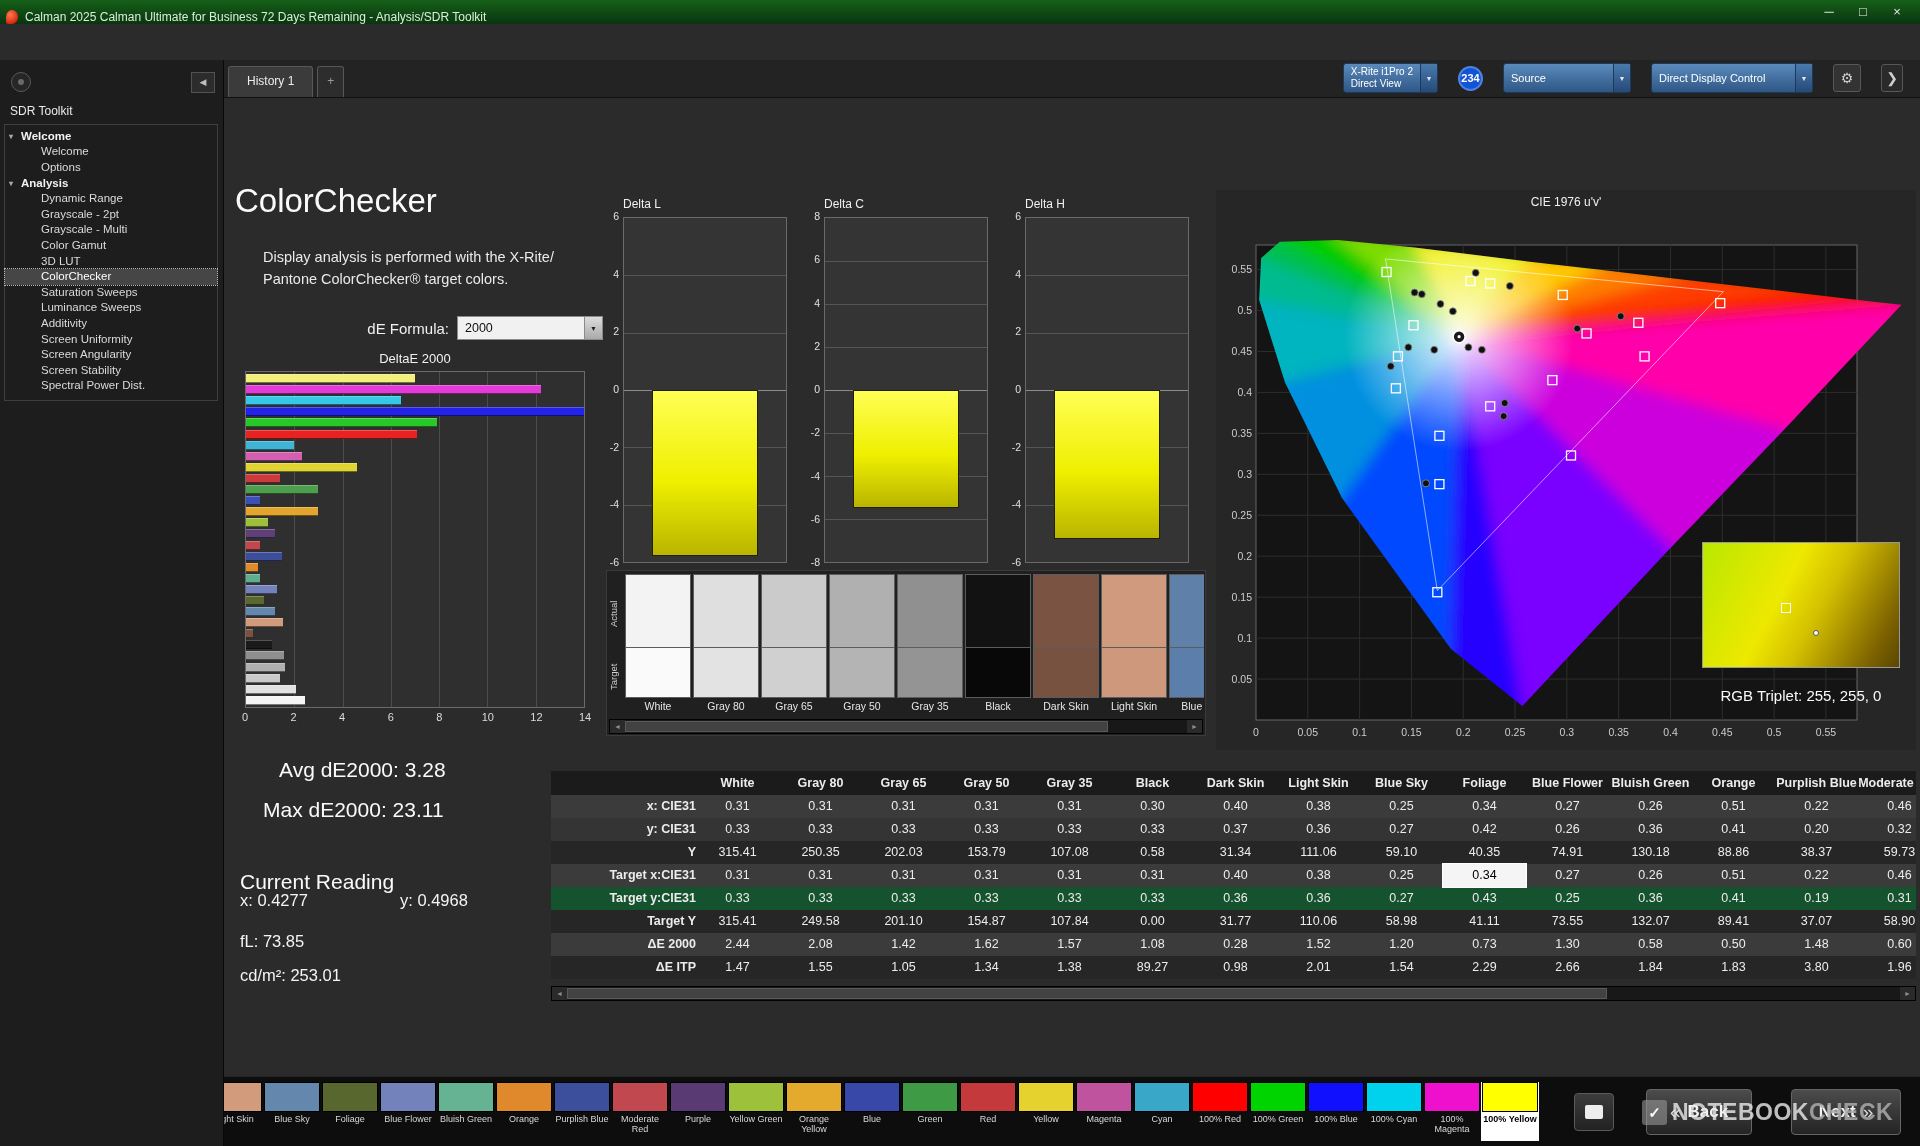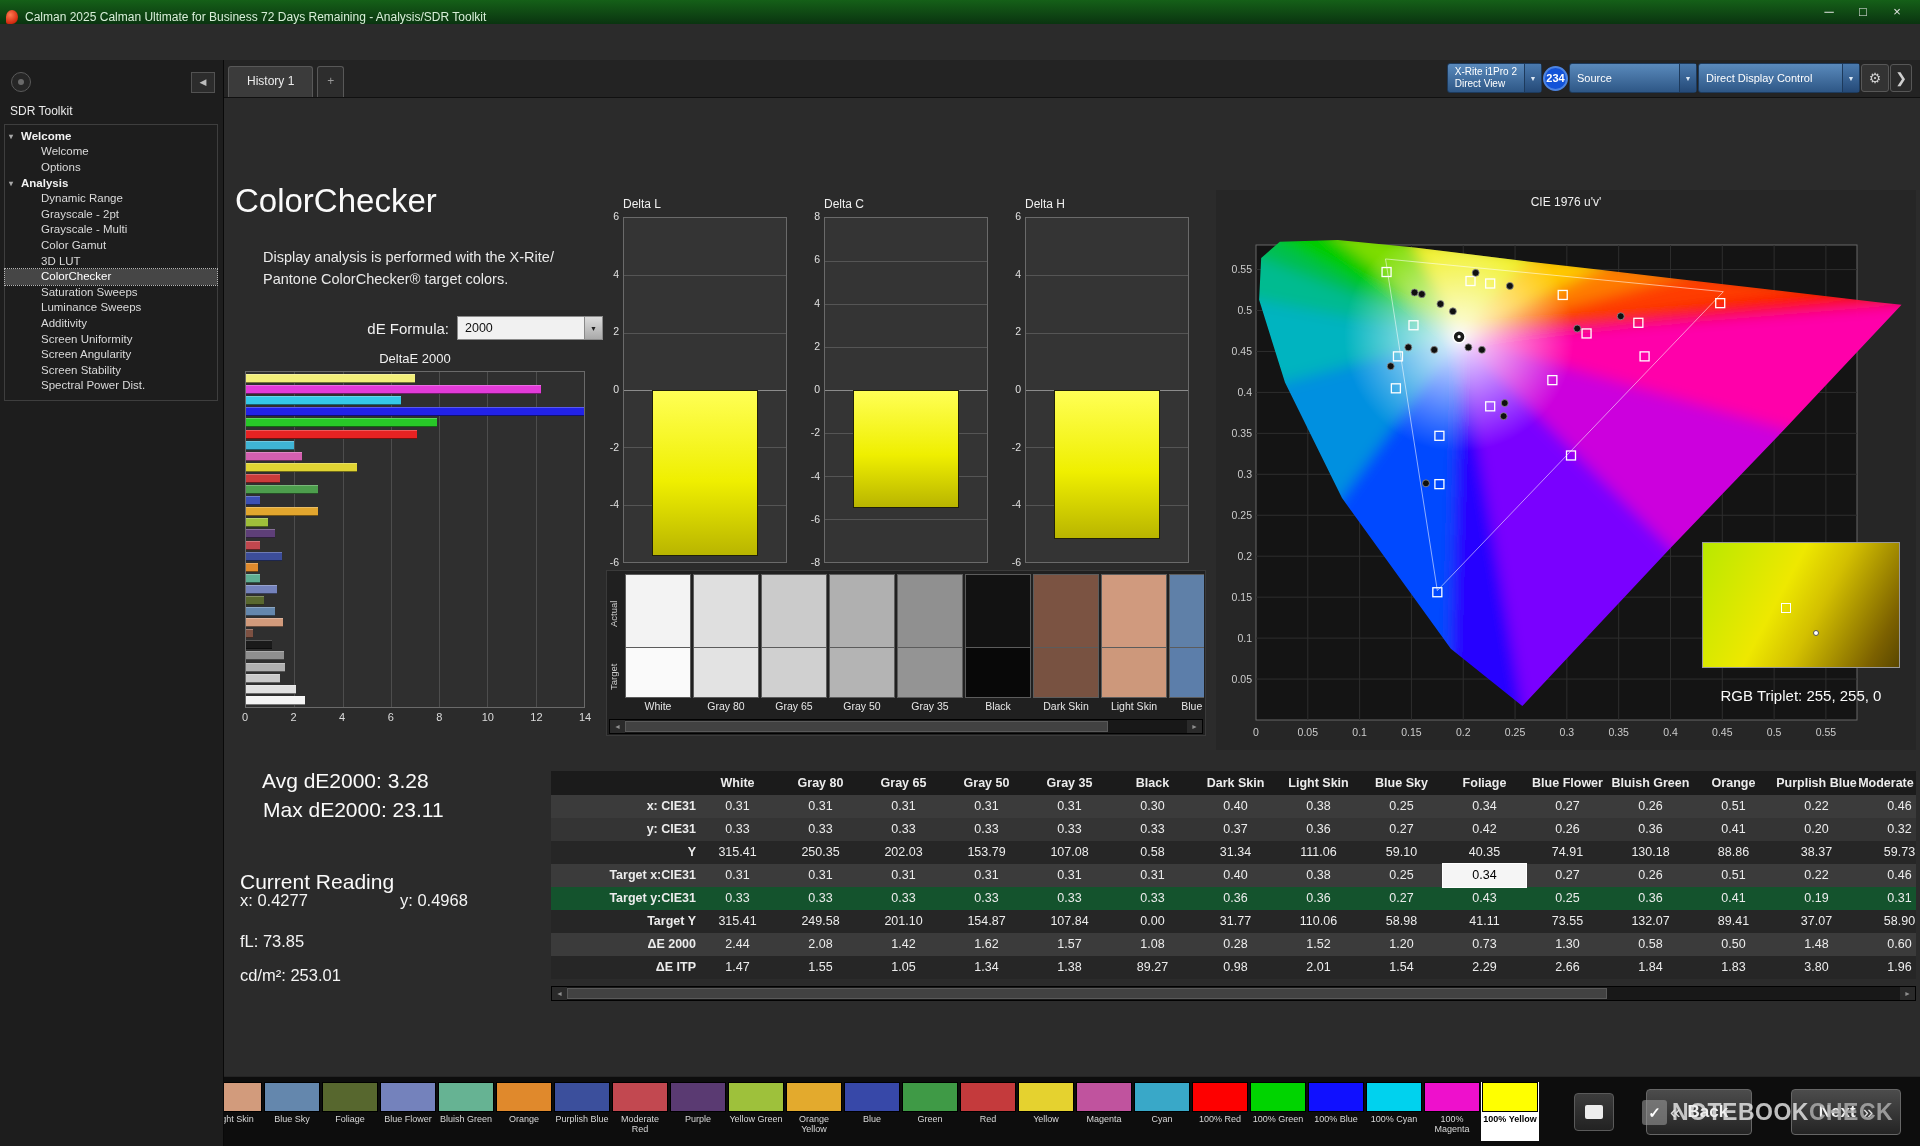--- a/index.html
+++ b/index.html
@@ -49,21 +49,21 @@
            white-space:nowrap; overflow:hidden; }
   .titem.sel { background:#464646; outline:1px dotted #b4b4b4; color:#fff; }
 
   
   .tabbar { position:absolute; left:224px; top:60px; right:0; height:38px; background:#232323;
             border-bottom:1px solid #101010; display:flex; align-items:flex-end; }
   .tab { height:31px; background:#3b3b3b; border:1px solid #585858; border-bottom:none;
          border-radius:3px 3px 0 0; color:#ececec; font-size:12px; line-height:29px;
          padding:0 18px; margin-left:4px; }
   .tab.add { padding:0 9px; background:#2d2d2d; color:#9a9a9a; }
-  .right-ctrls { margin-left:auto; display:flex; align-items:center; gap:1px; padding:0 8px 4px 0; }
+  .right-ctrls { margin-left:auto; display:flex; align-items:center; gap:20px; padding:0 17px 4px 0; }
   .dd { background:linear-gradient(#5a8abc,#2e5786); border:1px solid #1d3a5c; border-radius:3px;
         color:#fff; height:30px; display:flex; align-items:stretch; }
   .dd-text { padding:2px 7px; display:flex; flex-direction:column; justify-content:center; }
   .dd-text .l1 { font-size:10px; line-height:12px; }
   .dd-text .l2 { font-size:10px; line-height:12px; }
   .dd-text.single { font-size:11px; justify-content:center; }
   .dd-arrow { width:17px; border-left:1px solid #1d3a5c; background:linear-gradient(#4a7aae,#254a78);
         font-size:7px; color:#dce8f4; display:flex; align-items:center; justify-content:center; }
   .badge { width:25px; height:25px; border-radius:50%; background:#1353d8; border:2px solid #4d84e0;
         color:#fff; font-size:11px; font-weight:bold; display:flex; align-items:center; justify-content:center; }
@@ -299,21 +299,21 @@
         <div class="de-xl" style="left: 0%;">0</div>
         <div class="de-xl" style="left: 14.2857%;">2</div>
         <div class="de-xl" style="left: 28.5714%;">4</div>
         <div class="de-xl" style="left: 42.8571%;">6</div>
         <div class="de-xl" style="left: 57.1429%;">8</div>
         <div class="de-xl" style="left: 71.4286%;">10</div>
         <div class="de-xl" style="left: 85.7143%;">12</div>
         <div class="de-xl" style="left: 100%;">14</div>
       </div>
 
-    <div class="big-stat" style="left:38px;top:660px;margin-top:11px;">Avg dE2000: 3.28</div>
+    <div class="big-stat" style="left:55px;top:660px;">Avg dE2000: 3.28</div>
     <div class="big-stat" style="left:39px;top:700px;">Max dE2000: 23.11</div>
     <div class="reading-title" style="left:16px;top:752px;">Current Reading</div>
     <div class="reading-val" style="left:16px;top:793px;">x: 0.4277</div>
     <div class="reading-val" style="left:176px;top:793px;">y: 0.4968</div>
     <div class="reading-val" style="left:16px;top:834px;">fL: 73.85</div>
     <div class="reading-val" style="left:16px;top:868px;">cd/m²: 253.01</div>
 
     <div class="mini-wrap" style="left:369px;">
         <div class="mini-ylab" style="left: 0px; top: 13px;">6</div>
         <div class="mini-ylab" style="left: 0px; top: 70.6667px;">4</div>

